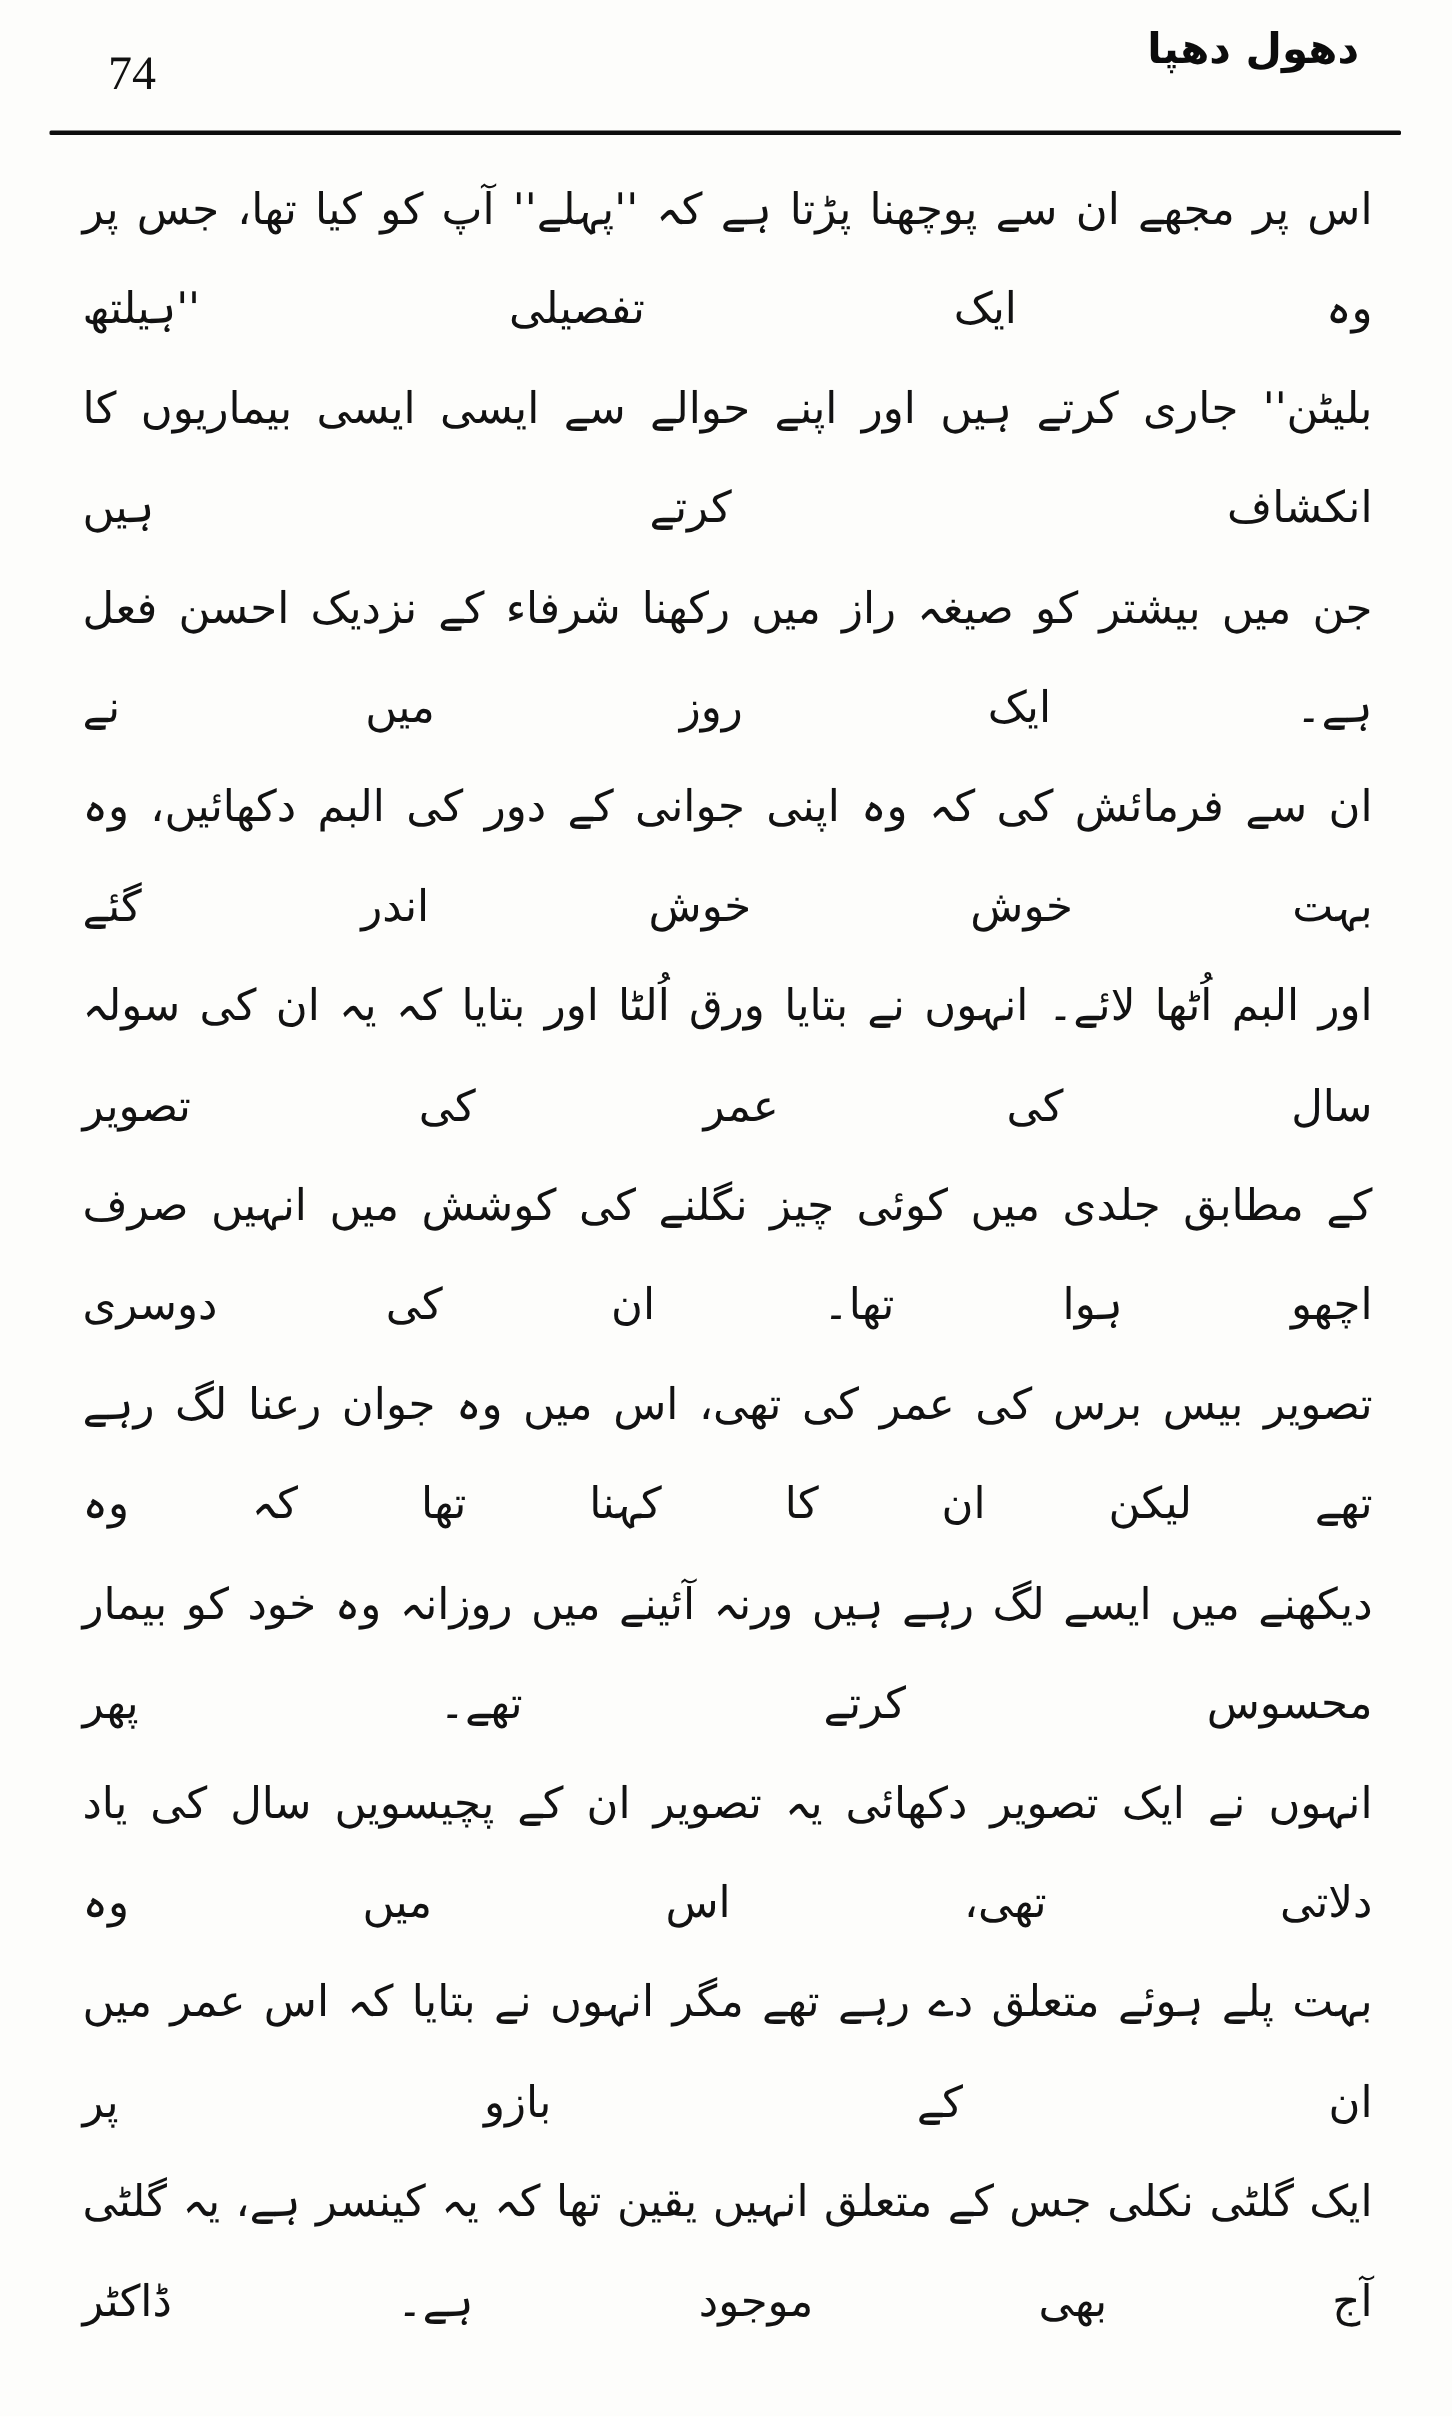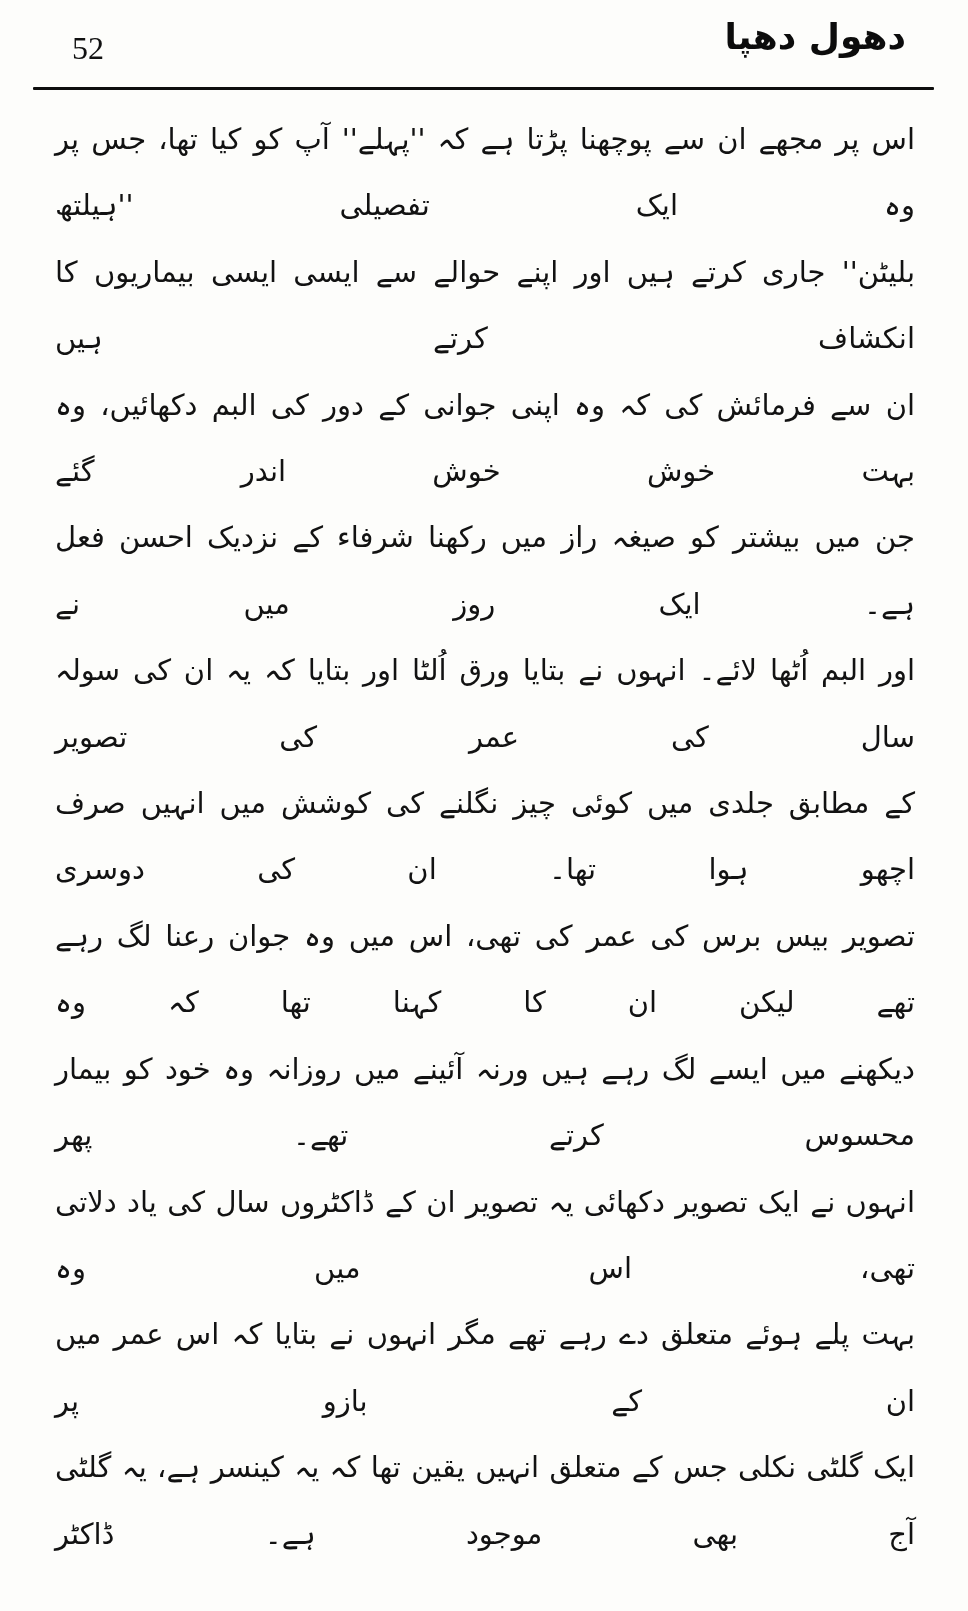--- a/index.html
+++ b/index.html
@@ -31,21 +31,21 @@
     font-family: "Liberation Serif", "DejaVu Serif", serif;
     font-size: 32px;
     font-weight: 500;
     color: #111;
     direction: ltr;
   }
   .book-title {
     position: absolute;
     right: 62px;
     top: 2px;
-    font-size: 36px;
+    font-size: 28px;
     font-weight: 700;
     color: #0c0c0c;
     letter-spacing: 0;
   }
   .rule {
     position: absolute;
     top: 87px;
     left: 33px;
     width: 901px;
     height: 3px;
@@ -71,34 +71,34 @@
     word-spacing: 1px;
     white-space: normal;
   }
 </style>
 </head>
 <body>
 
 <div class="page">
 
   <div class="header">
-    <div class="page-number">52</div>
+    <div class="page-number">74</div>
     <div class="book-title">دھول دھپا</div>
   </div>
 
   <div class="rule"></div>
 
   <div class="body-text">
     <div class="line">اس پر مجھے ان سے پوچھنا پڑتا ہے کہ ''پہلے'' آپ کو کیا تھا، جس پر وہ ایک تفصیلی ''ہیلتھ</div>
     <div class="line">بلیٹن'' جاری کرتے ہیں اور اپنے حوالے سے ایسی ایسی بیماریوں کا انکشاف کرتے ہیں</div>
+    <div class="line">جن میں بیشتر کو صیغہ راز میں رکھنا شرفاء کے نزدیک احسن فعل ہے۔ ایک روز میں نے</div>
     <div class="line">ان سے فرمائش کی کہ وہ اپنی جوانی کے دور کی البم دکھائیں، وہ بہت خوش خوش اندر گئے</div>
-    <div class="line">جن میں بیشتر کو صیغہ راز میں رکھنا شرفاء کے نزدیک احسن فعل ہے۔ ایک روز میں نے</div>
     <div class="line">اور البم اُٹھا لائے۔ انہوں نے بتایا ورق اُلٹا اور بتایا کہ یہ ان کی سولہ سال کی عمر کی تصویر</div>
     <div class="line">کے مطابق جلدی میں کوئی چیز نگلنے کی کوشش میں انہیں صرف اچھو ہوا تھا۔ ان کی دوسری</div>
     <div class="line">تصویر بیس برس کی عمر کی تھی، اس میں وہ جوان رعنا لگ رہے تھے لیکن ان کا کہنا تھا کہ وہ</div>
     <div class="line">دیکھنے میں ایسے لگ رہے ہیں ورنہ آئینے میں روزانہ وہ خود کو بیمار محسوس کرتے تھے۔ پھر</div>
-    <div class="line">انہوں نے ایک تصویر دکھائی یہ تصویر ان کے ڈاکٹروں سال کی یاد دلاتی تھی، اس میں وہ</div>
+    <div class="line">انہوں نے ایک تصویر دکھائی یہ تصویر ان کے پچیسویں سال کی یاد دلاتی تھی، اس میں وہ</div>
     <div class="line">بہت پلے ہوئے متعلق دے رہے تھے مگر انہوں نے بتایا کہ اس عمر میں ان کے بازو پر</div>
     <div class="line">ایک گلٹی نکلی جس کے متعلق انہیں یقین تھا کہ یہ کینسر ہے، یہ گلٹی آج بھی موجود ہے۔ ڈاکٹر</div>
 
   </div>
 
 </div>
 
 </body></html>

